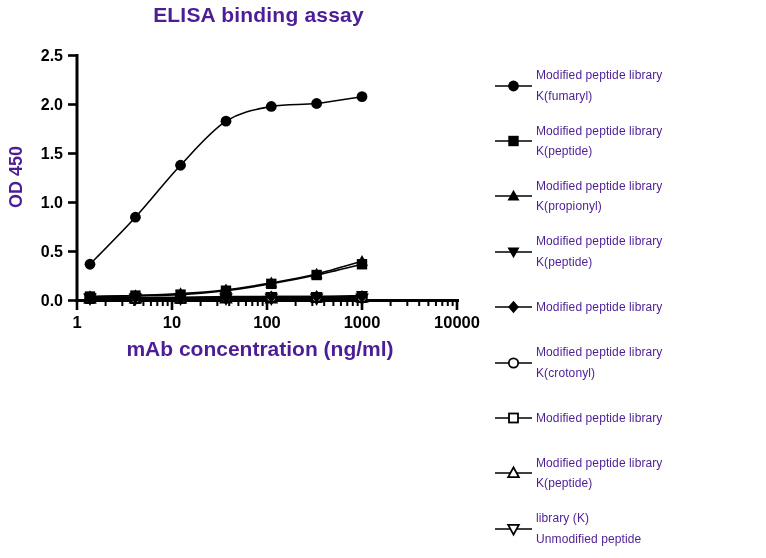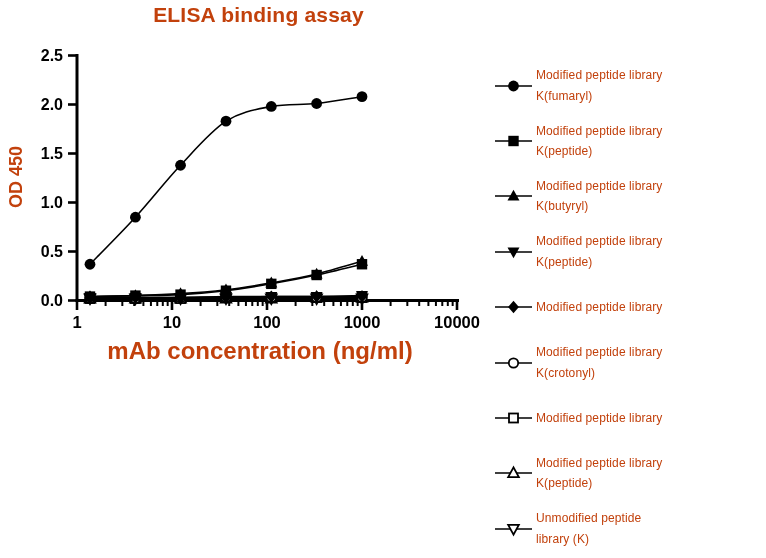--- a/index.html
+++ b/index.html
@@ -1,27 +1,27 @@
 <!DOCTYPE html>
 <html><head>
 <meta charset="utf-8">
 <style>
   html,body{margin:0;padding:0;background:#fff;}
   #stage{
     position:relative;width:766px;height:558px;background:#fff;
-    font-family:"Liberation Sans",sans-serif;color:#c2410c;overflow:hidden;
+    font-family:"Liberation Sans",sans-serif;color:#4c1d95;overflow:hidden;
   }
   #chart-title{
     position:absolute;left:77px;top:3px;width:363px;text-align:center;
     font-size:21px;font-weight:bold;letter-spacing:.2px;
   }
   #plot-svg{position:absolute;left:0;top:0;}
   #x-axis-title{
     position:absolute;left:60px;top:337px;width:400px;text-align:center;
-    font-size:24px;font-weight:bold;
+    font-size:21px;font-weight:bold;
   }
   #y-axis-title{
     position:absolute;left:-63px;top:166px;width:160px;height:22px;
     text-align:center;font-size:18px;font-weight:bold;
     transform:rotate(-90deg);
   }
   #legend{
     position:absolute;left:492px;top:58px;width:274px;
     display:flex;flex-direction:column;
   }
@@ -212,21 +212,21 @@
           <div>K(peptide)</div>
         </div>
       </div>
       <div class="legend-item">
         <svg width="44" height="26" class="legend-marker">
           <line x1="3" y1="13" x2="40" y2="13" stroke="#000000" stroke-width="1.6"></line>
           <polygon points="21.5,6.7 15.515,17.536 27.485,17.536" fill="#000000" stroke="none" stroke-width="1.8" stroke-linejoin="miter"></polygon>
         </svg>
         <div class="legend-label">
           <div>Modified peptide library</div>
-          <div>K(butyryl)</div>
+          <div>K(propionyl)</div>
         </div>
       </div>
       <div class="legend-item">
         <svg width="44" height="26" class="legend-marker">
           <line x1="3" y1="13" x2="40" y2="13" stroke="#000000" stroke-width="1.6"></line>
           <polygon points="21.5,19.3 15.515,8.464 27.485,8.464" fill="#000000" stroke="none" stroke-width="1.8"></polygon>
         </svg>
         <div class="legend-label">
           <div>Modified peptide library</div>
           <div>K(peptide)</div>
@@ -269,18 +269,18 @@
           <div>Modified peptide library</div>
           <div>K(peptide)</div>
         </div>
       </div>
       <div class="legend-item">
         <svg width="44" height="26" class="legend-marker">
           <line x1="3" y1="13" x2="40" y2="13" stroke="#000000" stroke-width="1.6"></line>
           <polygon points="21.5,18.6 16.18,8.968 26.82,8.968" fill="#fff" stroke="#000000" stroke-width="1.8"></polygon>
         </svg>
         <div class="legend-label">
+          <div>library (K)</div>
           <div>Unmodified peptide</div>
-          <div>library (K)</div>
         </div>
       </div>
     </div>
 </div>
 
 </body></html>

